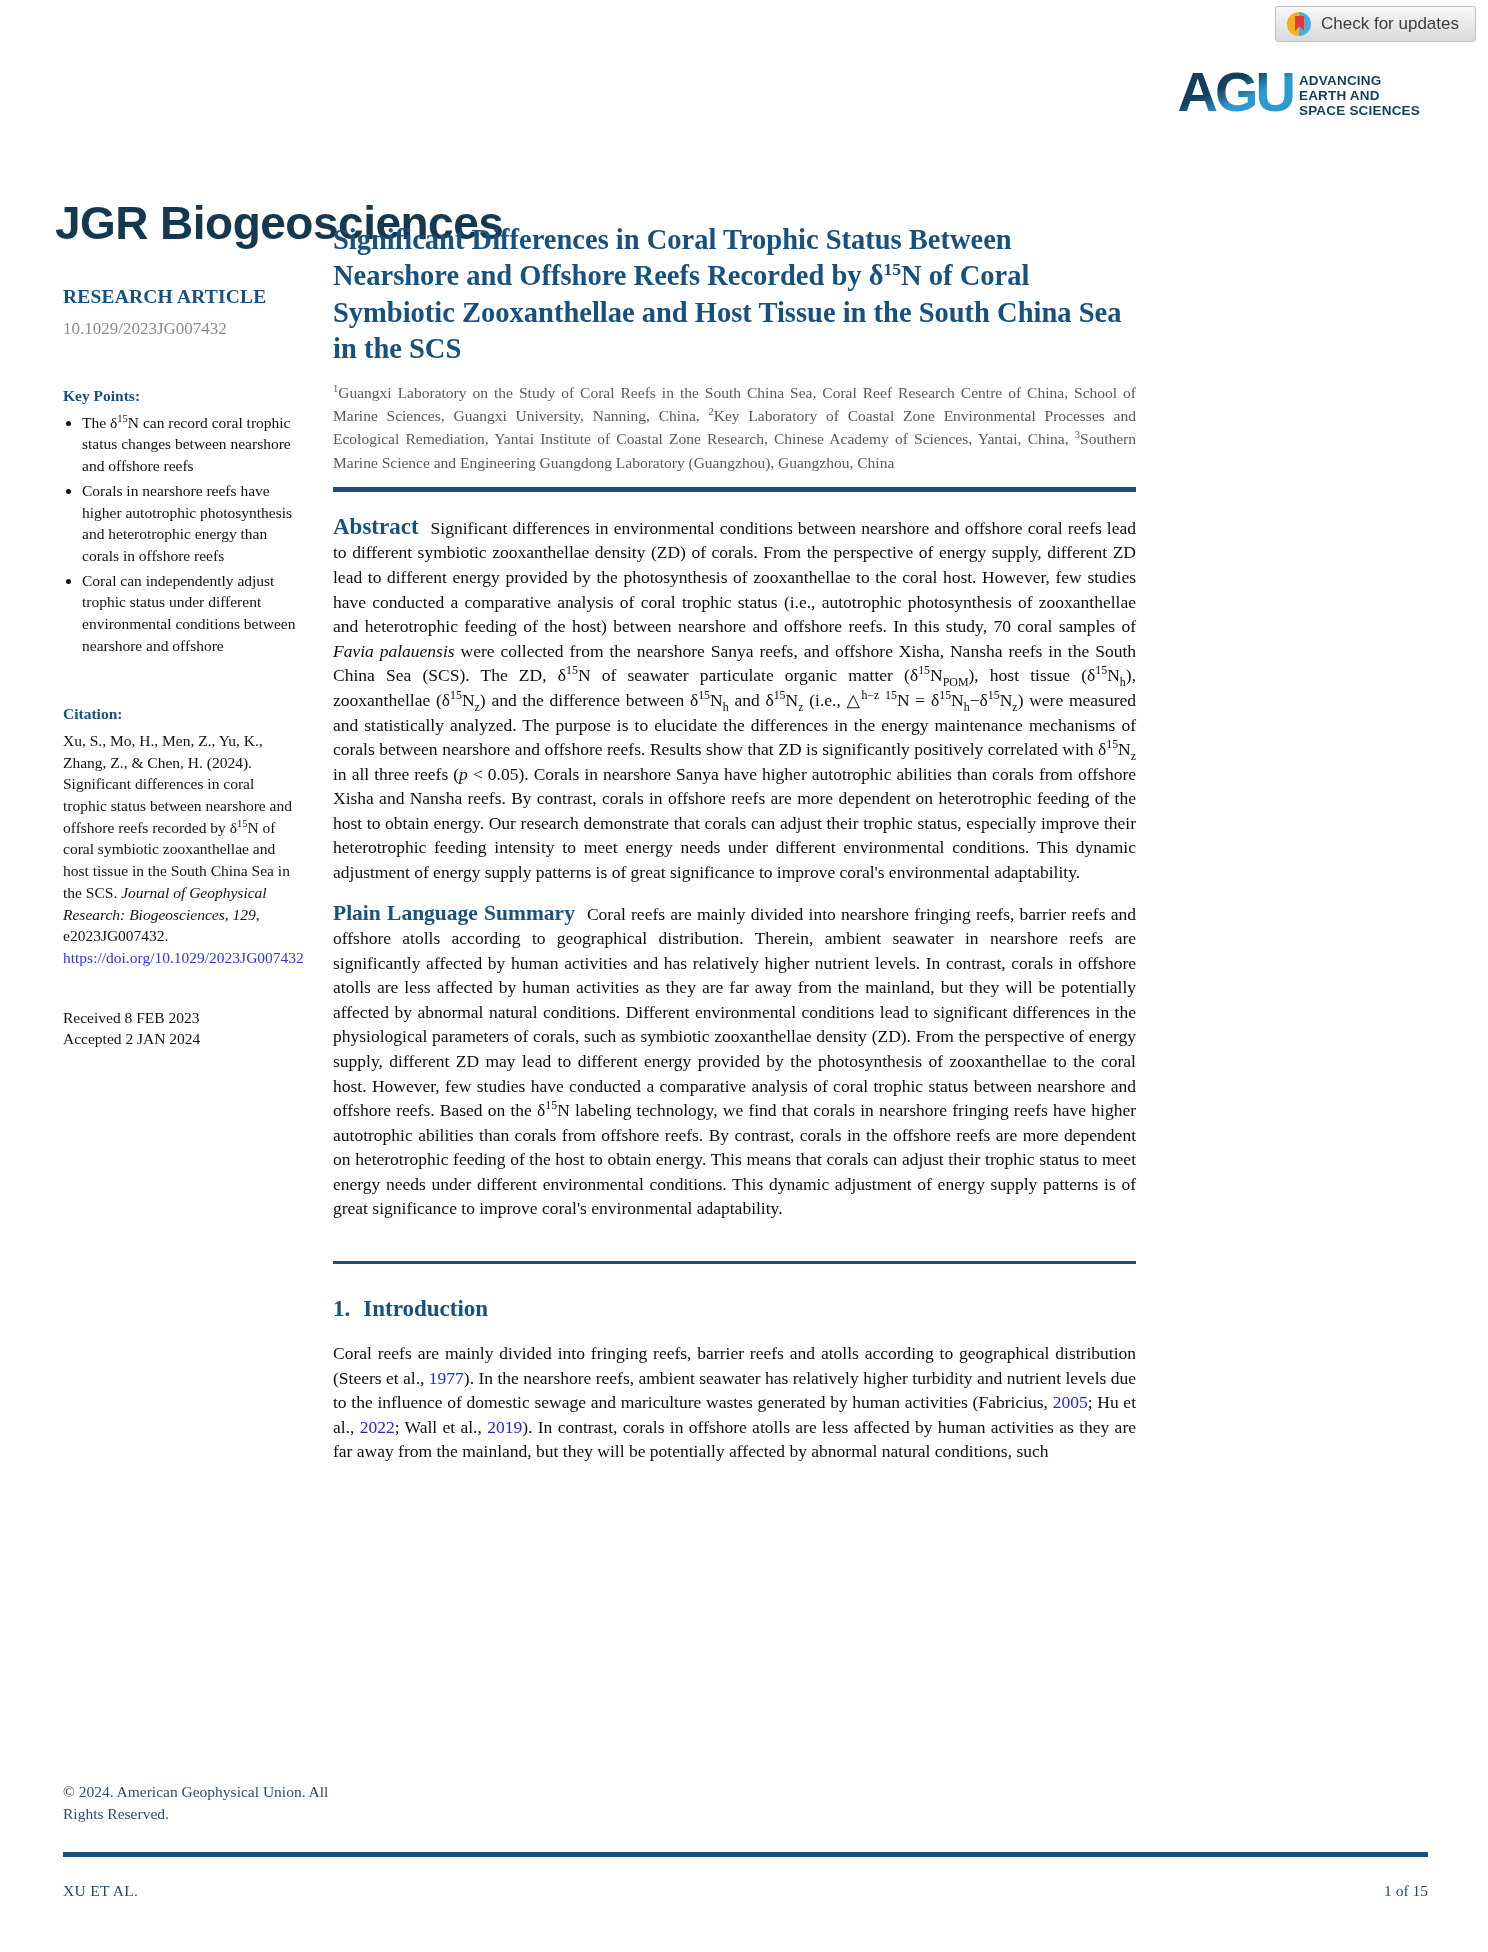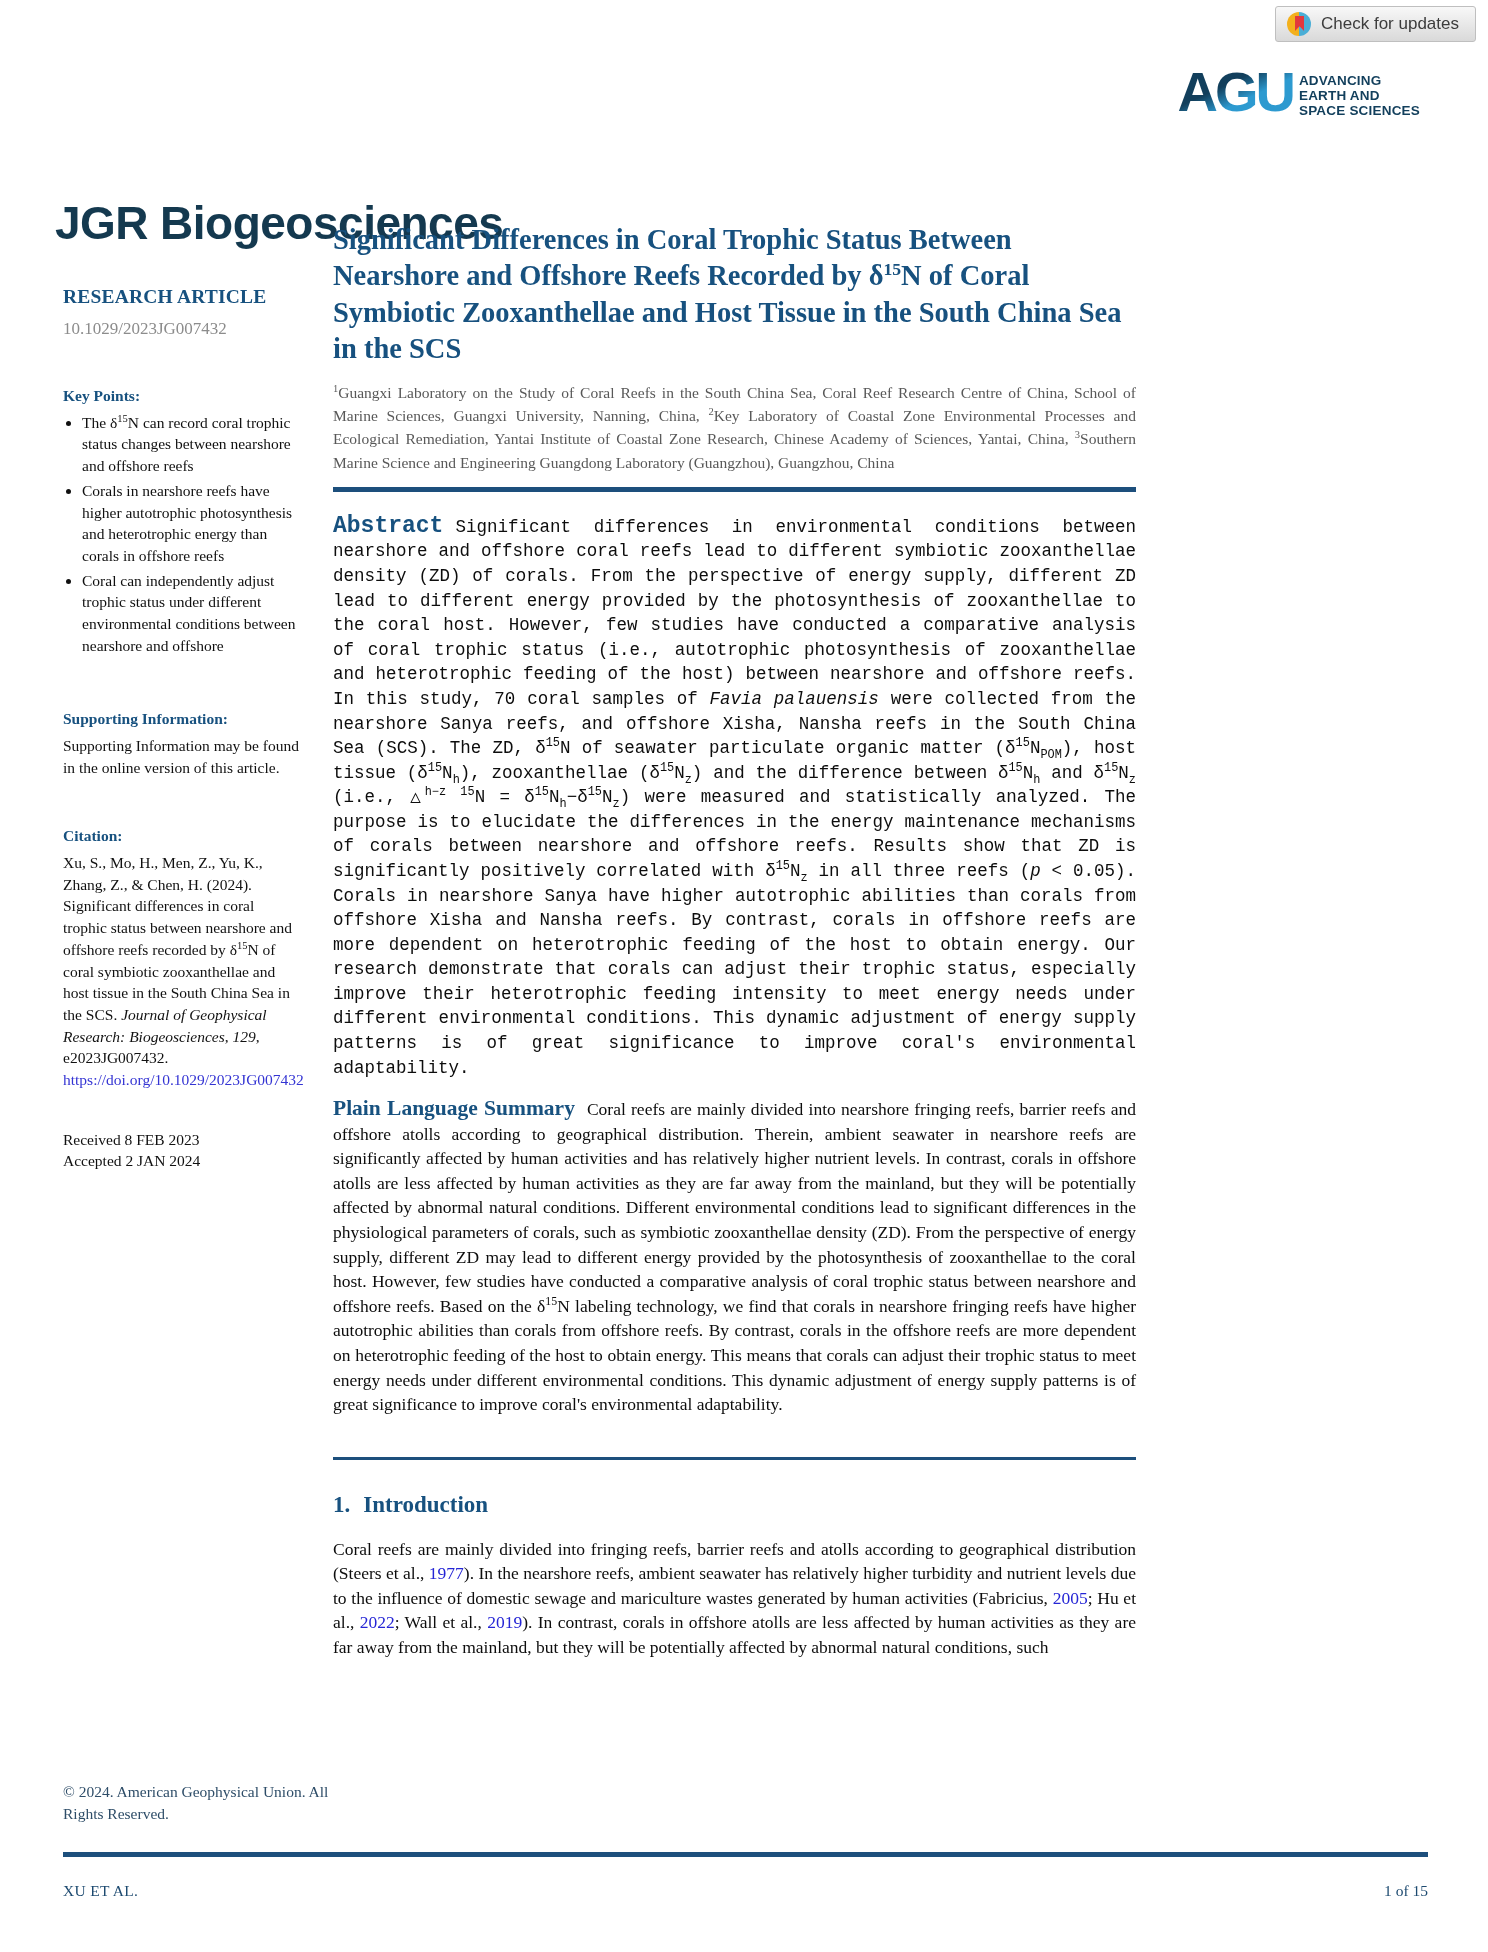--- a/index.html
+++ b/index.html
@@ -56,21 +56,21 @@
   .title { font-size:28.5px; font-weight:bold; color:#17517f; line-height:1.28; }
   .authors { margin-top:15px; font-size:19px; font-weight:bold; color:#0f0f0f; }
   .authors sup, .title sup { font-size:62%; }
   .orcid { display:inline-block; width:17px; height:17px; border-radius:50%;
     background:#a6ce39; color:#fff; font-family:"Liberation Sans", sans-serif;
     font-size:10px; font-weight:bold; text-align:center; line-height:17px;
     vertical-align:2px; margin:0 1px; }
   .affiliations { margin-top:13px; font-size:15.5px; color:#585858; line-height:1.5; text-align:justify; }
   .rule-thick { margin-top:13px; height:5px; background:#1d4f7c; }
   .body-par { font-size:17.5px; line-height:1.405; color:#0d0d0d; text-align:justify; }
-  .abstract { margin-top:23px;font-family:Liberation Mono, monospace; }
+  .abstract { margin-top:23px; }
   .section-label { font-size:23px; font-weight:bold; color:#17517f; margin-right:12px; line-height:1; }
   .pls { margin-top:17px; }
   .pls-label { font-size:21.5px; }
   sup { font-size:68%; line-height:0; } sub { font-size:68%; line-height:0; }
   .ref { color:#2525d5; }
   .rule-thin { margin-top:40px; height:3px; background:#1d4f7c; }
   .intro-heading { margin-top:32px; font-size:23px; font-weight:bold; color:#17517f; }
   .intro-heading .num { margin-right:13px; }
   .intro-body { margin-top:19px; }
   
@@ -109,24 +109,20 @@
 
     <div class="key-points sb-block">
       <div class="sb-heading">Key Points:</div>
       <ul>
         <li>The δ<sup>15</sup>N can record coral trophic status changes between nearshore and offshore reefs</li>
         <li>Corals in nearshore reefs have higher autotrophic photosynthesis and heterotrophic energy than corals in offshore reefs</li>
         <li>Coral can independently adjust trophic status under different environmental conditions between nearshore and offshore</li>
       </ul>
     </div>
 
-    <div class="supporting sb-block">
-      <div class="sb-heading">Supporting Information:</div>
-      <div>Supporting Information may be found in the online version of this article.</div>
-    </div>
 
 
     <div class="citation sb-block">
       <div class="sb-heading">Citation:</div>
       <div>Xu, S., Mo, H., Men, Z., Yu, K., Zhang, Z., &amp; Chen, H. (2024). Significant differences in coral trophic status between nearshore and offshore reefs recorded by δ<sup>15</sup>N of coral symbiotic zooxanthellae and host tissue in the South China Sea in the SCS. <span class="ital">Journal of Geophysical Research: Biogeosciences</span>, <span class="ital">129</span>, e2023JG007432. <span class="link">https://doi.org/10.1029/2023JG007432</span></div>
     </div>
 
     <div class="received">Received 8 FEB 2023</div>
     <div>Accepted 2 JAN 2024</div>
   </div>

